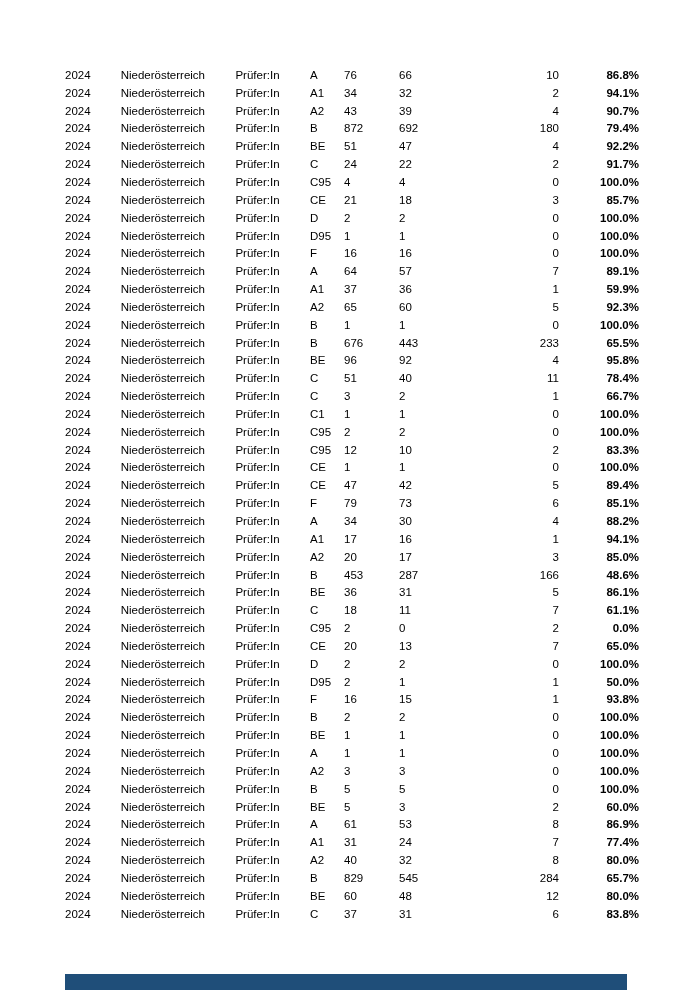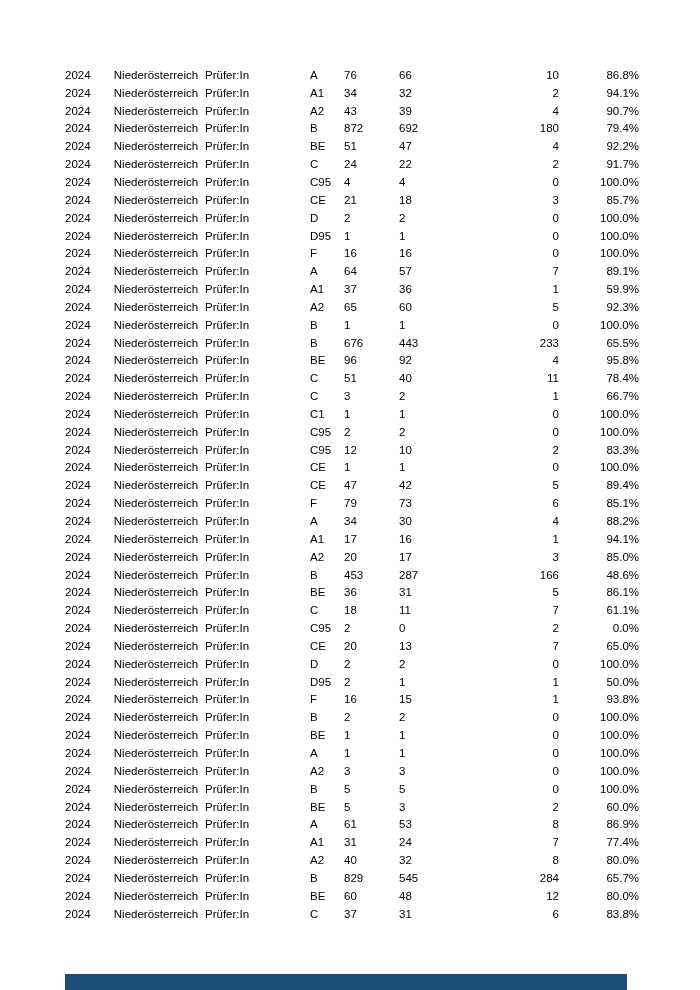--- a/index.html
+++ b/index.html
@@ -23,27 +23,27 @@
     width: 700px;
   }
   .row {
     display: flex;
     align-items: center;
     height: 17.85px;
     white-space: nowrap;
   }
   .cell { overflow: hidden; }
   .c-year   { margin-left: 65px; width: 28px; text-align: left; }
-  .c-region { width: 98px;  text-align: center; padding-left: 14px; }
-  .c-exam   { width: 105px; text-align: left; }
+  .c-region { width: 98px;  text-align: right; padding-left: 14px; }
+  .c-exam   { width: 105px; text-align: center; }
   .c-class  { width: 34px;  text-align: left; }
   .c-n1     { width: 55px;  text-align: left; }
   .c-n2     { width: 80px;  text-align: left; }
   .c-n3     { width: 80px;  text-align: right; }
-  .c-rate   { width: 80px;  text-align: right; }
+  .c-rate   { width: 80px;  text-align: right; font-weight: bold; }
   .footer-bar {
     position: absolute;
     left: 65px;
     top: 974px;
     width: 562px;
     height: 18px;
   }
 </style>
 </head>
 <body>

